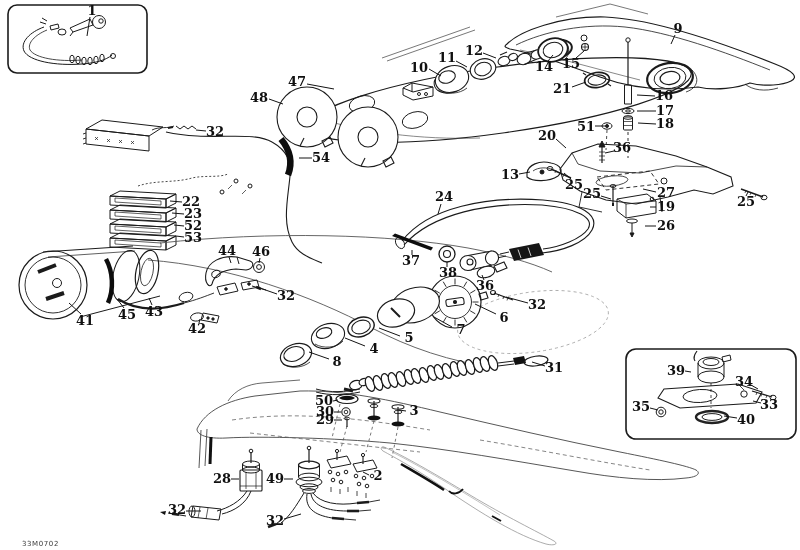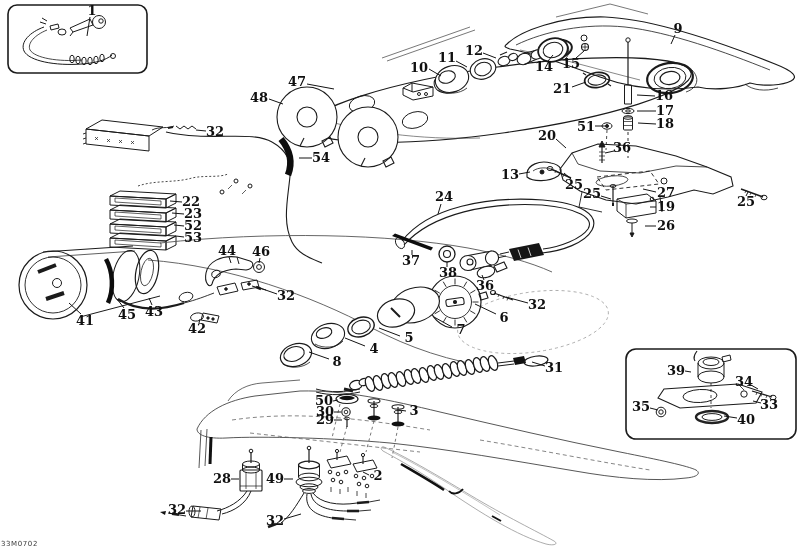--- a/index.html
+++ b/index.html
@@ -4,21 +4,21 @@
 <style>
   html,body{margin:0;padding:0;background:#fff;}
   .screen{position:relative;width:800px;height:550px;background:#ffffff;overflow:hidden;
           font-family:"DejaVu Serif",serif;}
   svg{position:absolute;left:0;top:0;}
   .art path,.art line,.art ellipse,.art circle,.art rect,.art polygon,.art polyline{
       vector-effect:non-scaling-stroke;}
   [data-name="leader-layer"] line{stroke:#141414;stroke-width:1;}
   [data-name="callout-layer"] text{font-family:"DejaVu Serif",serif;font-weight:bold;
       font-size:13px;fill:#101010;text-anchor:middle;dominant-baseline:middle;}
-  .doc-code{position:absolute;left:1px;bottom:2px;font-family:"DejaVu Sans",sans-serif;
+  .doc-code{position:absolute;left:22px;bottom:2px;font-family:"DejaVu Sans",sans-serif;
       font-size:7px;letter-spacing:.6px;color:#3a3a3a;}
 </style>
 </head>
 <body>
 
 <div class="screen" data-name="parts-diagram-page">
 <svg class="art" width="800" height="550" viewBox="0 0 800 550" data-name="parts-diagram">
   <defs>
     <ellipse id="cl" cx="0" cy="0" rx="4.2" ry="7.6"></ellipse>
   </defs>

